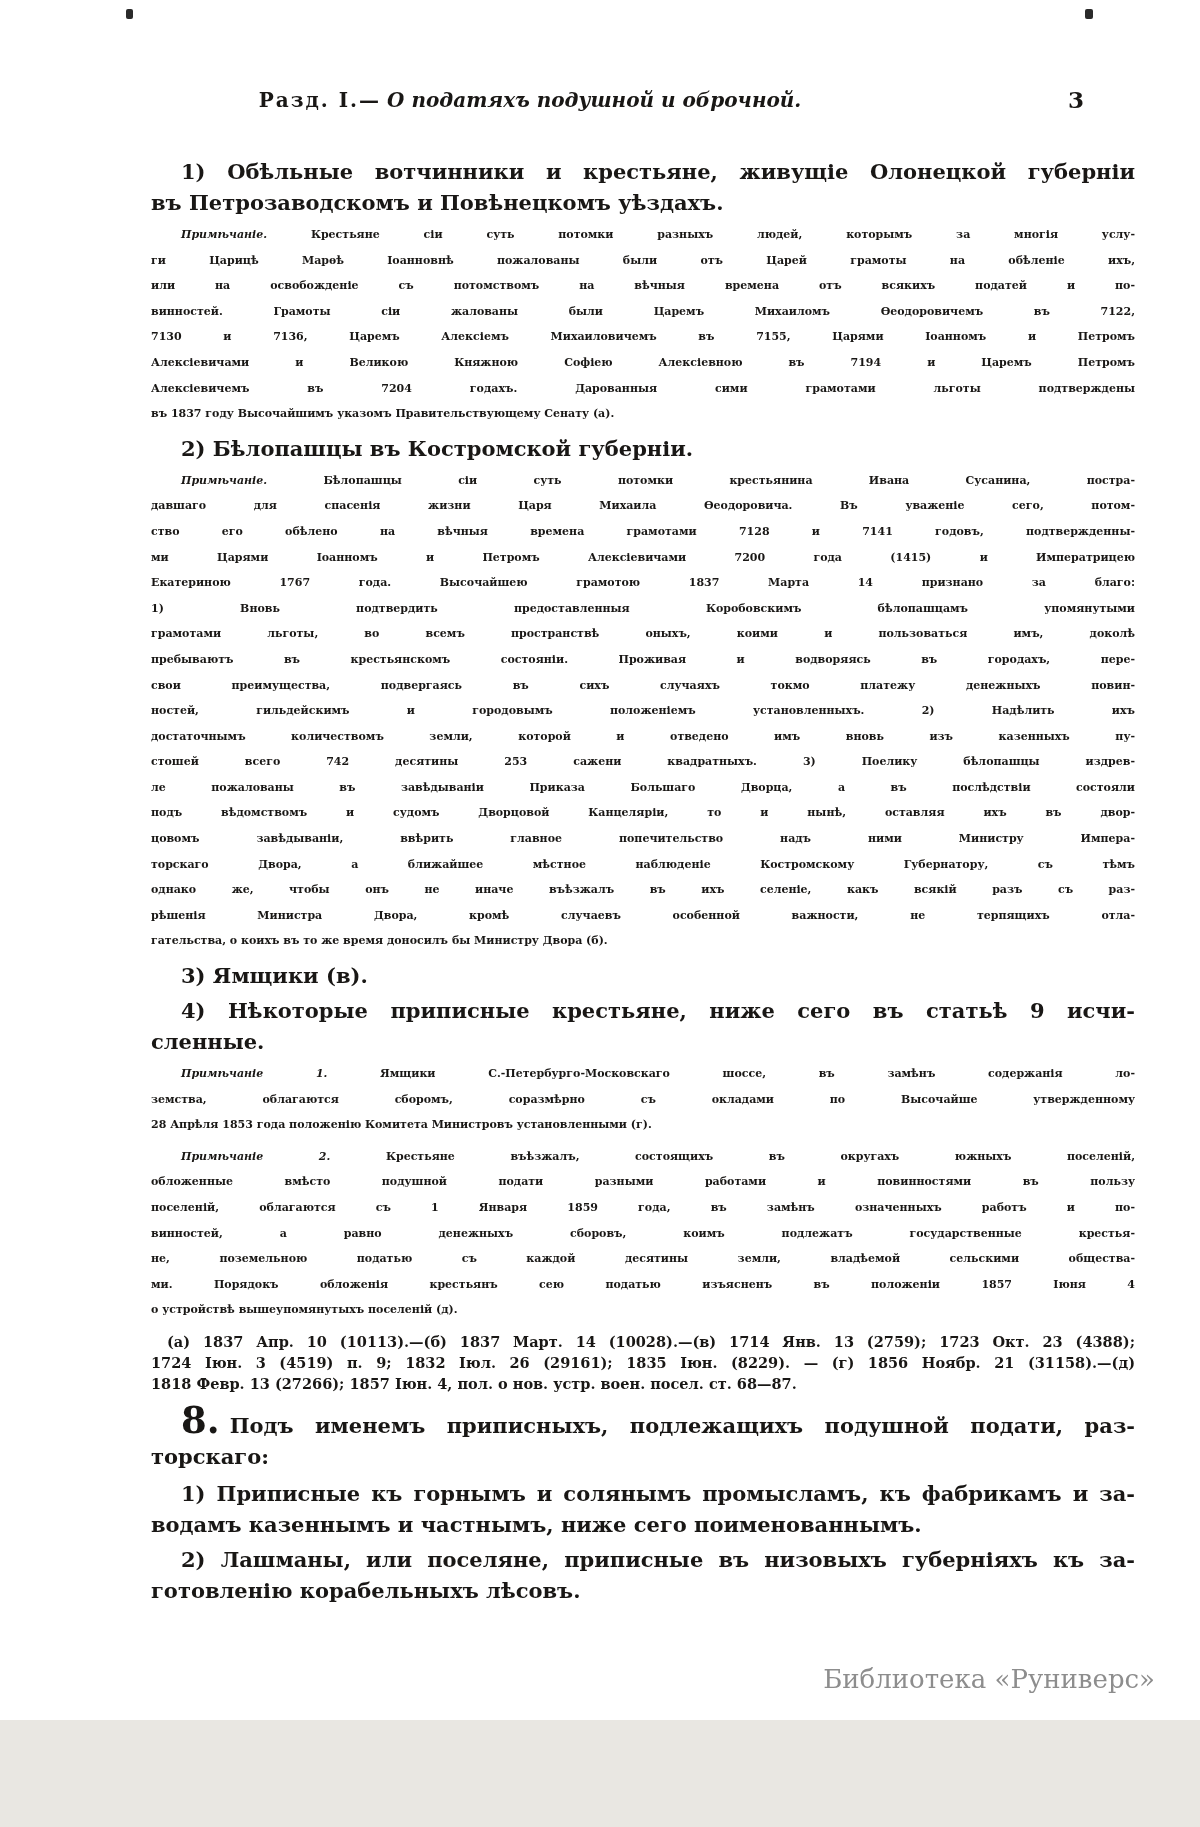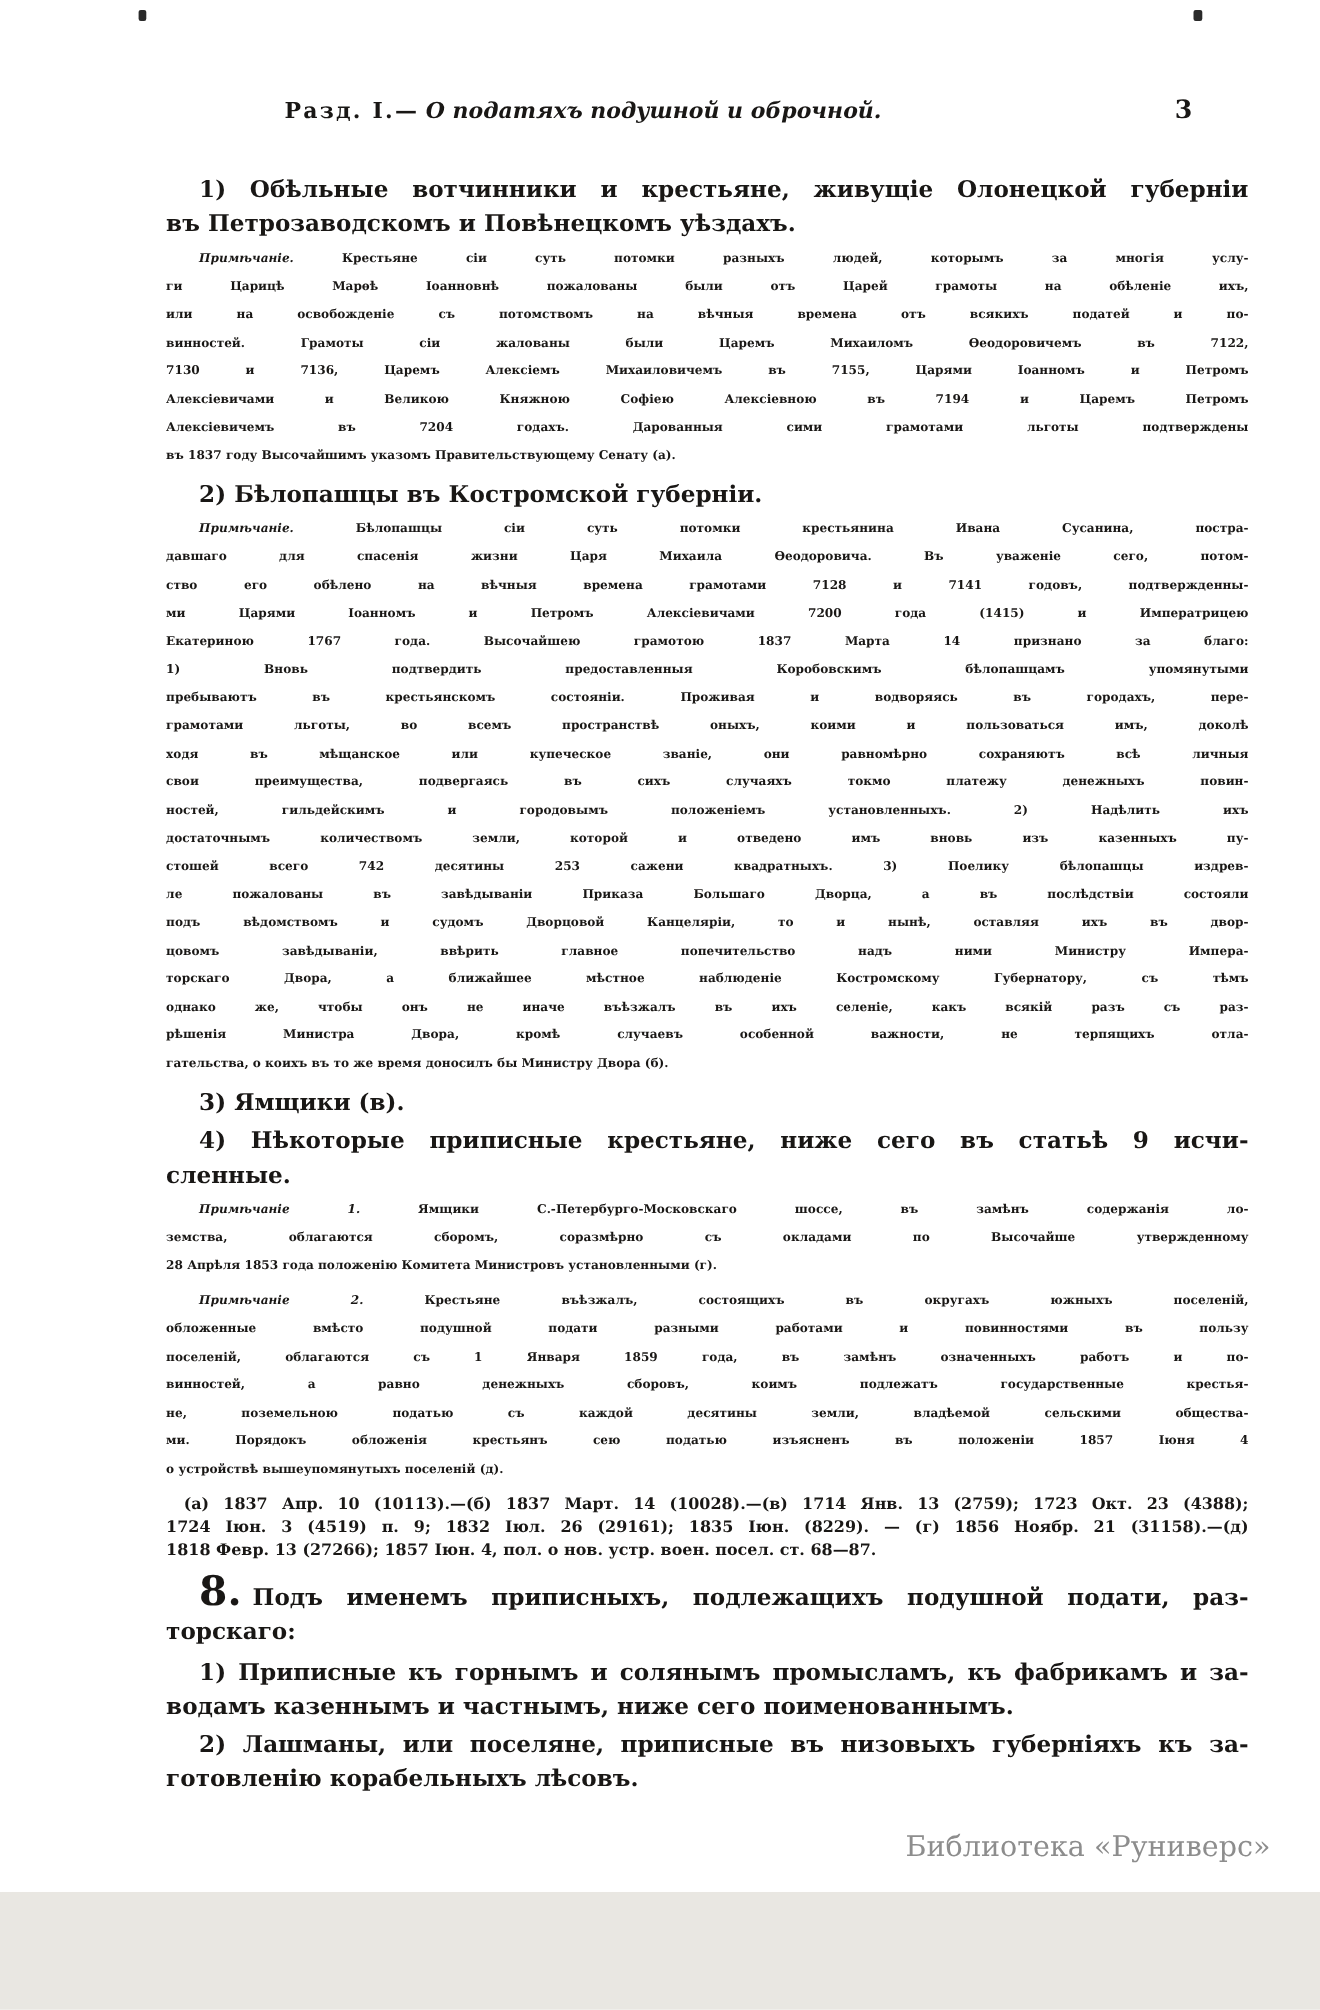--- a/index.html
+++ b/index.html
@@ -85,23 +85,22 @@
       <p class="ln main ind end">2) Бѣлопашцы въ Костромской губерніи.</p>
     </section>
 
     <section class="note-block">
       <p class="ln note ind"><span class="note-label">Примѣчаніе.</span> <span>Бѣлопашцы сіи суть потомки крестьянина Ивана Сусанина, постра-</span></p>
       <p class="ln note">давшаго для спасенія жизни Царя Михаила Ѳеодоровича. Въ уваженіе сего, потом-</p>
       <p class="ln note">ство его обѣлено на вѣчныя времена грамотами 7128 и 7141 годовъ, подтвержденны-</p>
       <p class="ln note">ми Царями Іоанномъ и Петромъ Алексіевичами 7200 года (1415) и Императрицею</p>
       <p class="ln note">Екатериною 1767 года. Высочайшею грамотою 1837 Марта 14 признано за благо:</p>
       <p class="ln note">1) Вновь подтвердить предоставленныя Коробовскимъ бѣлопашцамъ упомянутыми</p>
+      <p class="ln note">грамотами льготы, во всемъ пространствѣ оныхъ, коими и пользоваться имъ, доколѣ</p>
       <p class="ln note">пребываютъ въ крестьянскомъ состояніи. Проживая и водворяясь въ городахъ, пере-</p>
-      <p class="ln note">грамотами льготы, во всемъ пространствѣ оныхъ, коими и пользоваться имъ, доколѣ</p>
-      <p class="ln note">ходя въ мѣщанское или купеческое званіе, они равномѣрно сохраняютъ всѣ личныя</p>
       <p class="ln note">свои преимущества, подвергаясь въ сихъ случаяхъ токмо платежу денежныхъ повин-</p>
       <p class="ln note">ностей, гильдейскимъ и городовымъ положеніемъ установленныхъ. 2) Надѣлить ихъ</p>
       <p class="ln note">достаточнымъ количествомъ земли, которой и отведено имъ вновь изъ казенныхъ пу-</p>
       <p class="ln note">стошей всего 742 десятины 253 сажени квадратныхъ. 3) Поелику бѣлопашцы издрев-</p>
       <p class="ln note">ле пожалованы въ завѣдываніи Приказа Большаго Дворца, а въ послѣдствіи состояли</p>
       <p class="ln note">подъ вѣдомствомъ и судомъ Дворцовой Канцеляріи, то и нынѣ, оставляя ихъ въ двор-</p>
       <p class="ln note">цовомъ завѣдываніи, ввѣрить главное попечительство надъ ними Министру Импера-</p>
       <p class="ln note">торскаго Двора, а ближайшее мѣстное наблюденіе Костромскому Губернатору, съ тѣмъ</p>
       <p class="ln note">однако же, чтобы онъ не иначе въѣзжалъ въ ихъ селеніе, какъ всякій разъ съ раз-</p>
       <p class="ln note">рѣшенія Министра Двора, кромѣ случаевъ особенной важности, не терпящихъ отла-</p>

